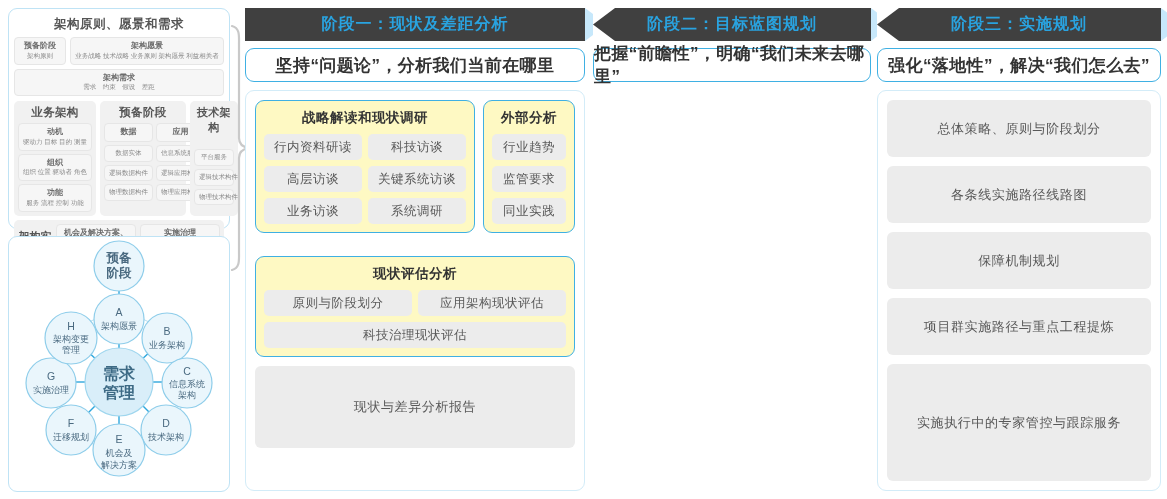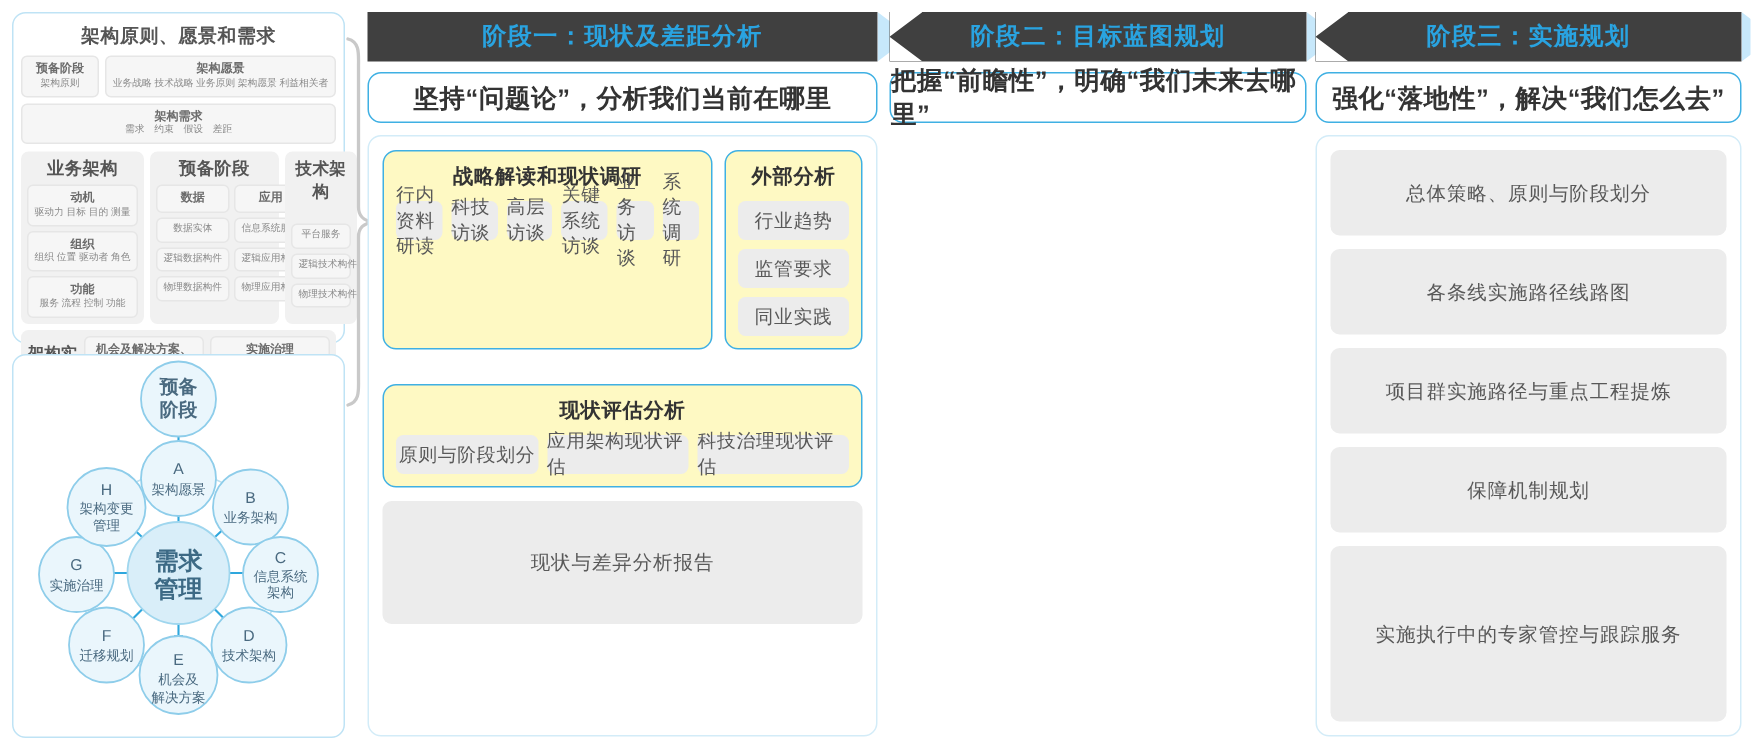--- a/index.html
+++ b/index.html
@@ -102,21 +102,21 @@
   }
   .card-title{
     text-align:center;font-weight:bold;font-size:13.5px;color:#333;
     margin:1px 0 7px;letter-spacing:.5px;
   }
   .pill{
     background:#ececec;border-radius:5px;color:#595959;
     display:flex;align-items:center;justify-content:center;
     font-size:12.5px;letter-spacing:.5px;box-sizing:border-box;
   }
-  .grid2{display:flex;flex-direction:row;gap:6px;}
+  .grid2{display:flex;flex-direction:column;gap:6px;}
   .grid2 .r{display:flex;gap:6px;}
   .grid2 .r .pill{flex:1;height:26px;}
 
   .top-row{display:flex;gap:8px;}
   .top-left{flex:1;}
   .top-right{width:92px;}
   .col1{display:flex;flex-direction:column;gap:6px;}
   .col1 .pill{height:26px;}
 
   .report{
@@ -386,19 +386,19 @@
     <div class="ph-head">
       <div class="notch-in"></div>
       <span>阶段三：实施规划</span>
       <div class="notch-out"></div>
     </div>
     <div class="ph-sub">强化“落地性”，解决“我们怎么去”</div>
 
     <div class="ph-body">
       <div class="bigpill">总体策略、原则与阶段划分</div>
       <div class="bigpill">各条线实施路径线路图</div>
+      <div class="bigpill">保障机制规划</div>
       <div class="bigpill">项目群实施路径与重点工程提炼</div>
-      <div class="bigpill">保障机制规划</div>
       <div class="bigpill tall">实施执行中的专家管控与跟踪服务</div>
     </div>
   </div>
 
 </div>
 
 </body></html>

